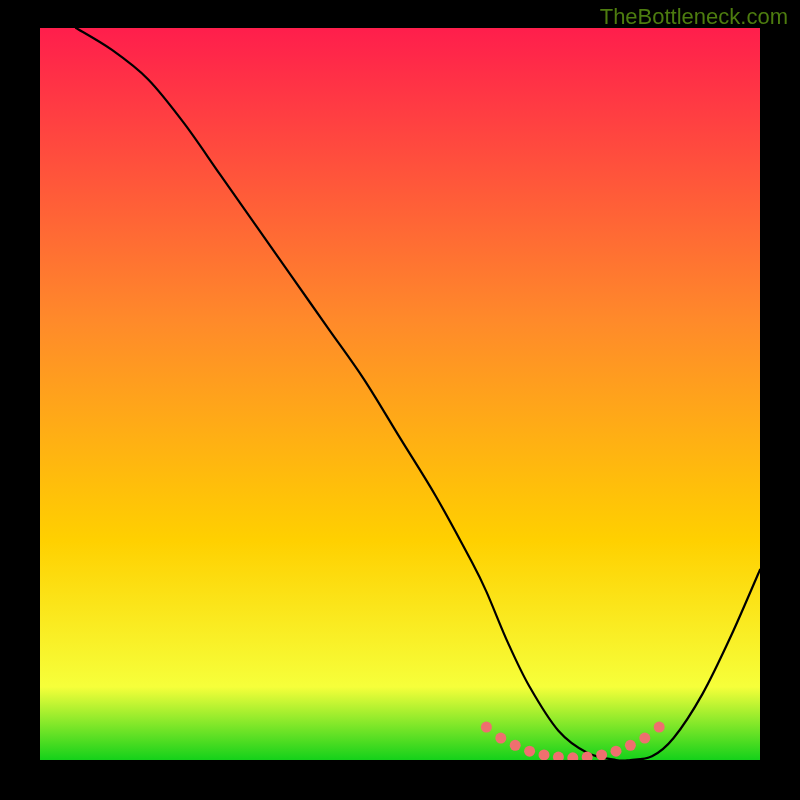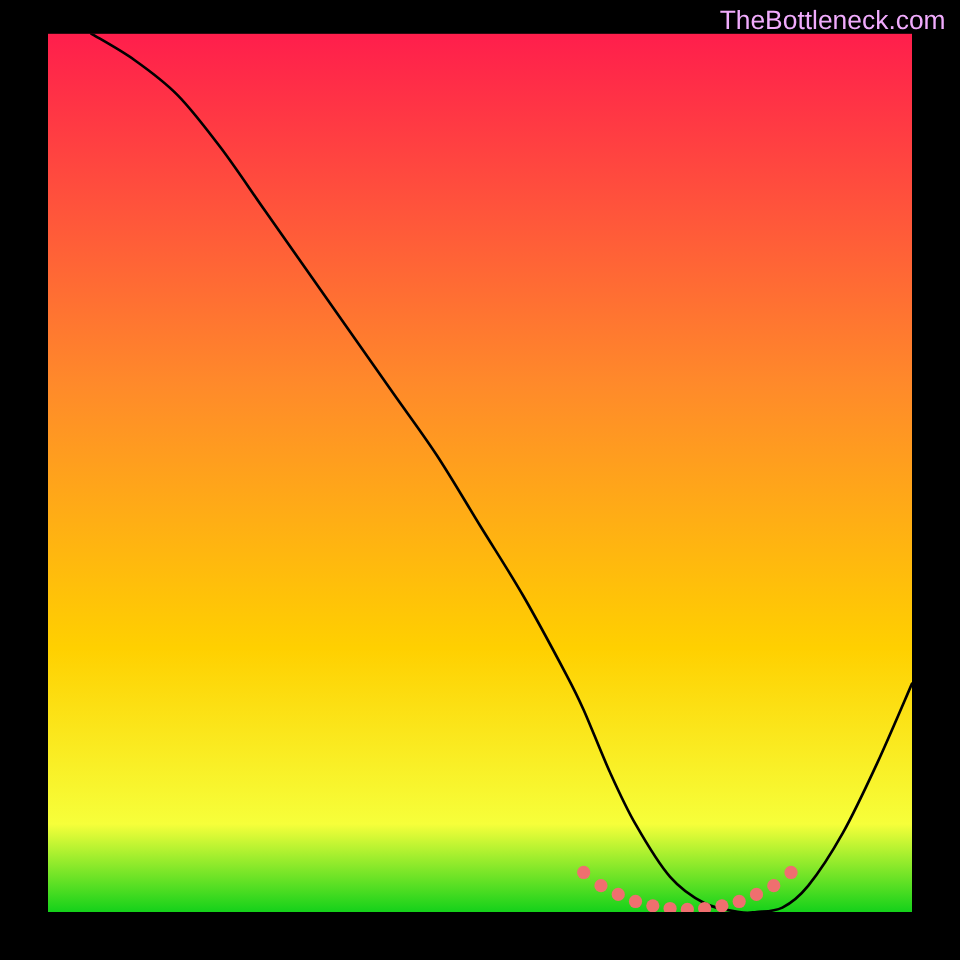--- a/index.html
+++ b/index.html
@@ -7,21 +7,21 @@
     width: 800px;
     height: 800px;
     background: #000;
     position: relative;
     font-family: Arial, Helvetica, sans-serif;
   }
   .watermark {
     position: absolute;
     top: 4px;
     right: 12px;
-    color: #f0abfc;
+    color: #4d7c0f;
     font-size: 22px;
     font-weight: 500;
   }
   .plot-area {
     position: absolute;
     left: 40px;
     top: 28px;
     width: 720px;
     height: 732px;
   }

